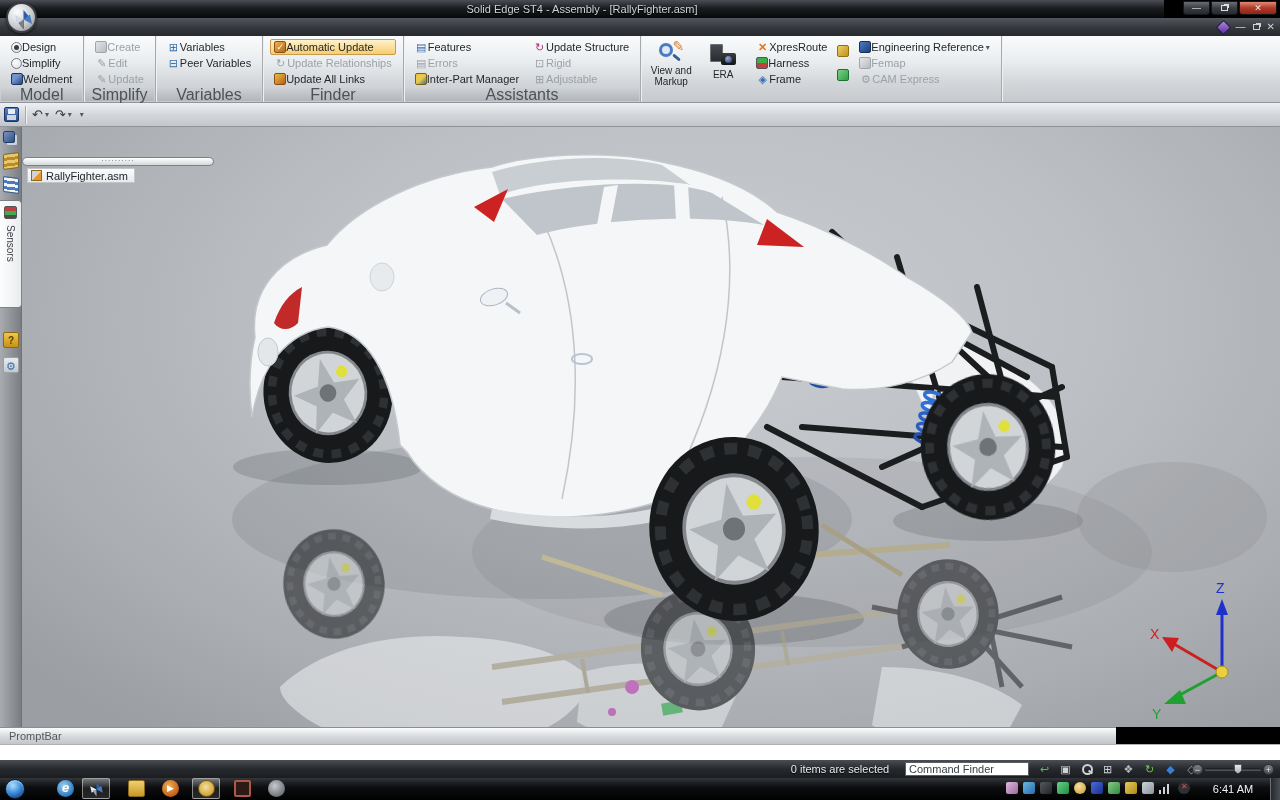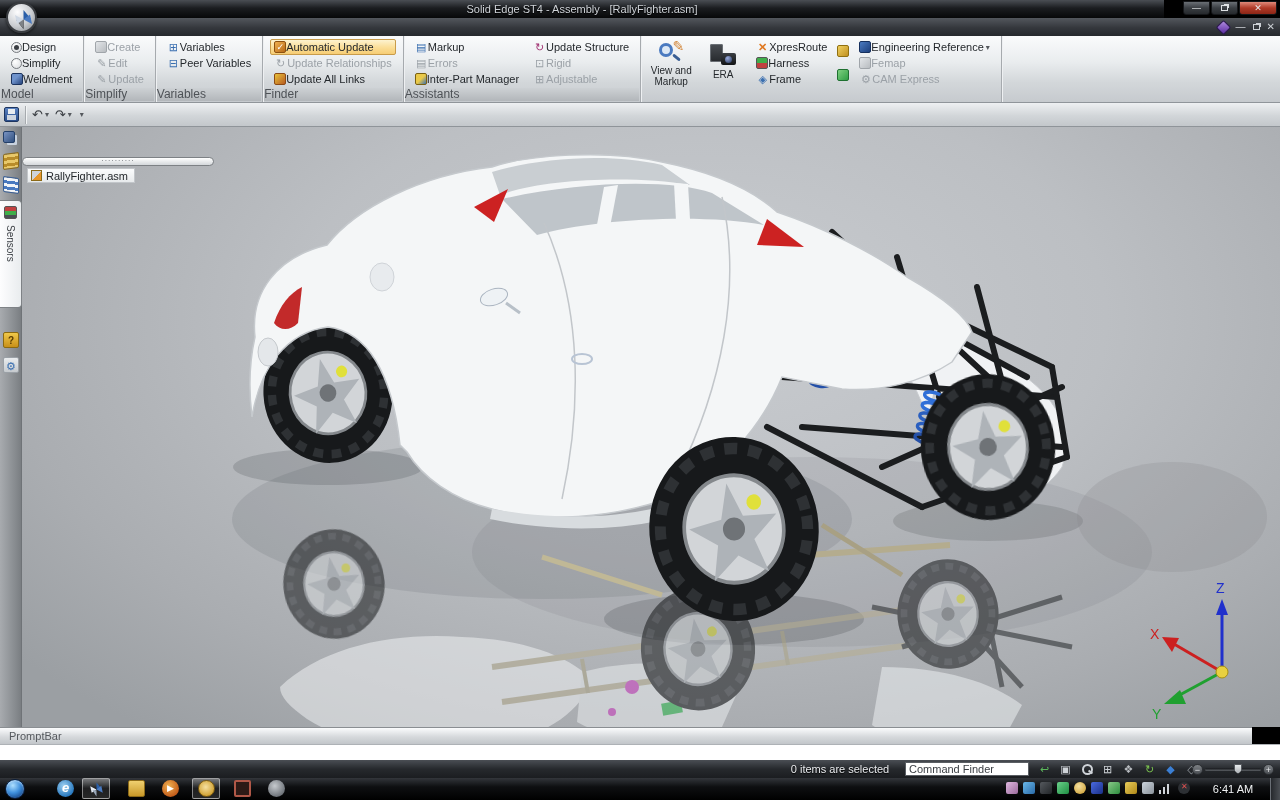--- a/index.html
+++ b/index.html
@@ -42,22 +42,22 @@
   .dbox { display:inline-block; width:7px; height:6px; border:1px solid #cdd1d6;
     box-shadow:2px -2px 0 -1px #cdd1d6; }
 
   
   #ribbon { left:0; top:36px; width:1280px; height:67px;
     background:linear-gradient(#fafbfc,#e9ecee 40%,#d3d7da 70%,#c6cace);
     border-bottom:1px solid #90959a; display:flex; z-index:38; }
   .rgroup { position:relative; height:66px; padding:3px 7px 15px 7px;
     border-right:1px solid #a6aaae; box-shadow:1px 0 0 #eef0f2; display:flex; gap:6px; }
   .glabel { position:absolute; left:1px; right:1px; bottom:1px; height:13px;
-    background:linear-gradient(#cdd1d4,#b2b6ba); color:#4e5257; font-size:12px;
-    line-height:13px; }
+    background:linear-gradient(#cdd1d4,#b2b6ba); color:#4e5257; font-size:16px;
+    text-align:center; line-height:13px; }
   .rcol { display:flex; flex-direction:column; }
   .ritem { display:flex; align-items:center; height:16px; font-size:11px;
     color:#24282c; padding:0 3px; border:1px solid transparent; border-radius:2px;
     white-space:nowrap; }
   .ritem.dis { color:#9ba1a7; }
   .ritem.hl { background:linear-gradient(#fdf3d0,#fbdf9a 50%,#f6cd74);
     border-color:#c89b4a; }
   .caret { font-size:8px; color:#55595e; margin-left:2px; }
 
   
@@ -146,21 +146,21 @@
     border:1px solid #7d8185; border-radius:5px;
     background:linear-gradient(#fff,#d4d8db); color:#6a6f75; font-size:7px;
     line-height:6px; text-align:center; letter-spacing:1px; }
   #pf-doc { position:absolute; left:5px; top:41px; height:15px; display:flex;
     align-items:center; gap:4px; background:linear-gradient(#fbfcfd,#e7eaec);
     border:1px solid #c2c6ca; padding:0 6px 0 3px; font-size:11px; color:#24282c; }
   #pf-doc-ic { width:11px; height:11px;
     background:linear-gradient(135deg,#cfd3d8 50%,#e8962a 50%); border:1px solid #8c6a18; }
 
   
-  #promptbar { left:0; top:727px; width:1252px; height:17px;
+  #promptbar { left:0; top:727px; width:1116px; height:17px;
     background:linear-gradient(#fbfcfd,#d6d9dc 55%,#c2c6ca);
     border-top:1px solid #8a8e92; font-size:11px; color:#55595e; line-height:16px;
     padding-left:9px; z-index:36; }
   #promptinput { left:0; top:744px; width:1280px; height:16px; background:#fff;
     border-top:1px solid #aeb2b6; z-index:36; }
 
   
   #statusbar { left:0; top:760px; width:1280px; height:18px;
     background:linear-gradient(#4a4e54,#26292d 50%,#1b1d20); z-index:36; }
   #sel-txt { position:absolute; left:755px; top:0; width:170px; text-align:center;
@@ -315,21 +315,21 @@
         <span>Update All Links</span>
         </div>
     </div>
     <div class="glabel">Finder</div>
   </div>
 
   <div class="rgroup">
     <div class="rcol">
       <div class="ritem">
         <span class="ric glyph-blue">▤</span>
-        <span>Markup</span>
+        <span>Features</span>
         </div>
       <div class="ritem dis">
         <span class="ric glyph-gray">▤</span>
         <span>Errors</span>
         </div>
       <div class="ritem">
         <span class="bx g-ipm"></span>
         <span>Inter-Part Manager</span>
         </div>
     </div>

